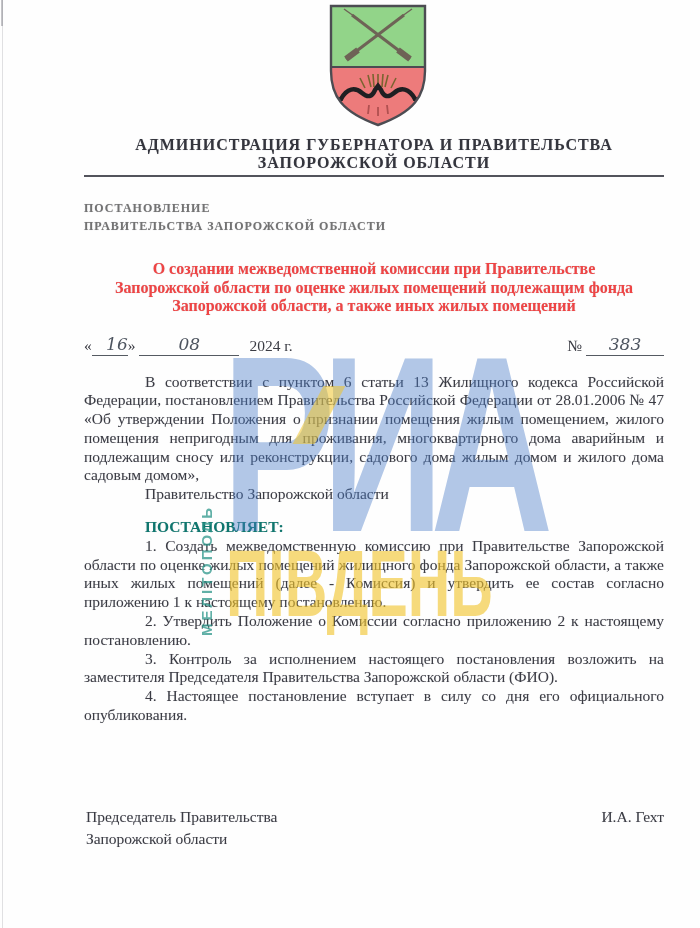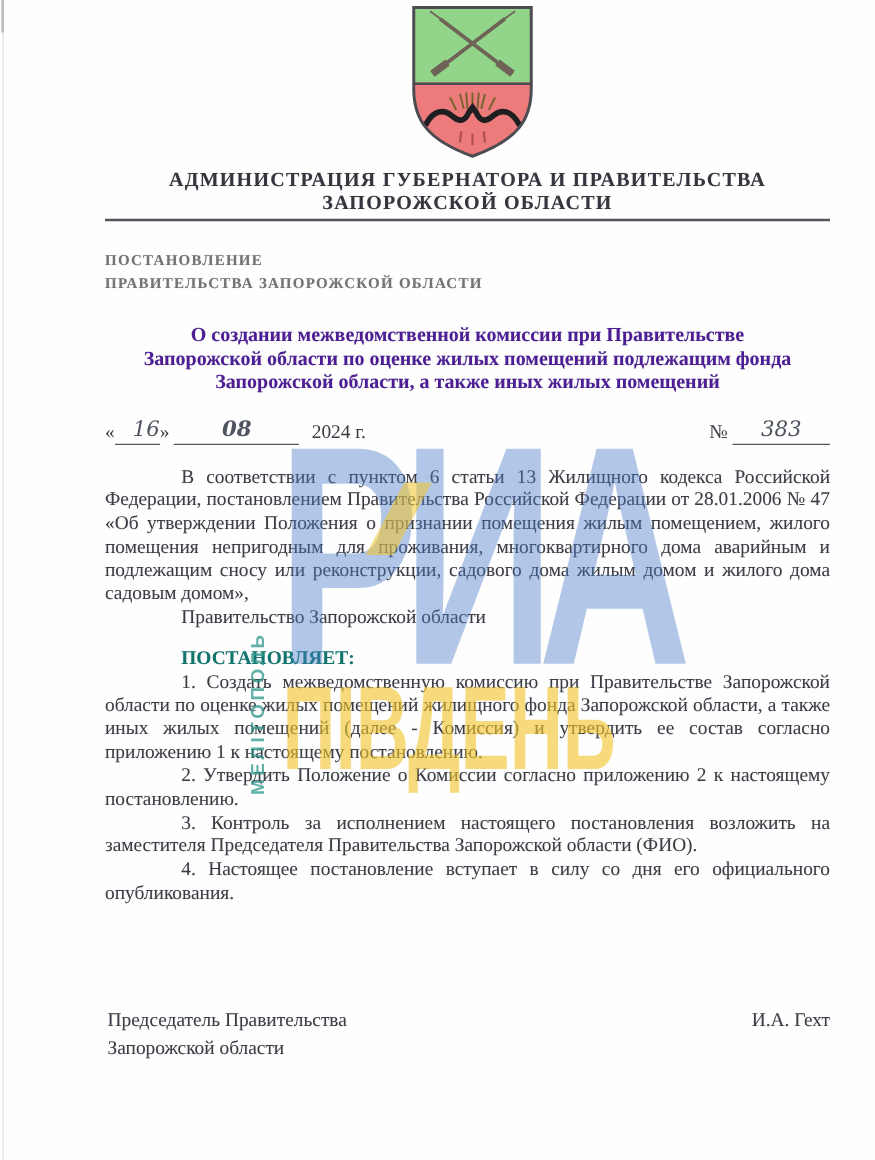--- a/index.html
+++ b/index.html
@@ -15,27 +15,27 @@
   .scan-edge{position:absolute;left:2px;top:0;width:1px;height:100%;background:rgba(90,90,100,0.18);}
   .scan-edge-top{position:absolute;left:1px;top:0;width:2px;height:26px;background:rgba(90,90,100,0.35);}
 
   .coat{position:absolute;left:324px;top:3px;width:108px;height:126px;}
 
   .content{position:absolute;left:84px;top:0;width:580px;}
 
   .org-header{margin-top:136px;text-align:center;font-weight:bold;font-size:16px;line-height:17.5px;letter-spacing:1px;color:#34353d;text-shadow:0 0 1px rgba(70,70,90,0.25);}
   .rule{margin-top:4px;height:2px;background:#53545c;}
   .doc-type{margin-top:22px;text-align:left;font-weight:bold;font-size:12px;line-height:18px;letter-spacing:1px;color:#737373;text-shadow:0 0 1px rgba(70,70,90,0.25);}
-  .doc-title{margin-top:25px;text-align:center;font-weight:bold;font-size:16px;line-height:18.5px;color:#4c1d95;text-shadow:0 0 1px rgba(70,70,90,0.25);}
+  .doc-title{margin-top:25px;text-align:center;font-weight:bold;font-size:16px;line-height:18.5px;color:#ef4444;text-shadow:0 0 1px rgba(70,70,90,0.25);}
 
   .date-row{margin-top:19px;display:flex;justify-content:space-between;align-items:baseline;font-size:15.5px;}
   .date-left{white-space:nowrap;}
   .hw{font-family:"DejaVu Serif", serif;font-style:italic;color:#4d545f;font-size:17px;position:relative;top:-1px;}
   .u-day{display:inline-block;border-bottom:1.3px solid #555a62;min-width:36px;text-align:right;}
-  .u-month{display:inline-block;border-bottom:1.3px solid #555a62;min-width:100px;text-align:center;margin-right:10px;font-weight:bold;}
+  .u-month{display:inline-block;border-bottom:1.3px solid #555a62;min-width:100px;text-align:center;margin-right:10px;}
   .u-num{display:inline-block;border-bottom:1.3px solid #555a62;min-width:78px;text-align:center;}
 
   .body-text{margin-top:17px;font-size:15.5px;line-height:18.8px;text-align:justify;text-shadow:0 0 1px rgba(70,70,90,0.2);}
   .body-text p{margin:0;text-indent:61px;}
   .resolves{font-weight:bold;margin-top:14px !important;color:#0f766e;}
 
   .signature{position:absolute;left:86px;top:806px;width:578px;display:flex;justify-content:space-between;align-items:flex-start;font-size:15.5px;line-height:22px;text-shadow:0 0 1px rgba(70,70,90,0.2);}
 
   
   .watermark{position:absolute;left:196px;top:378px;width:340px;height:270px;pointer-events:none;z-index:5;}

